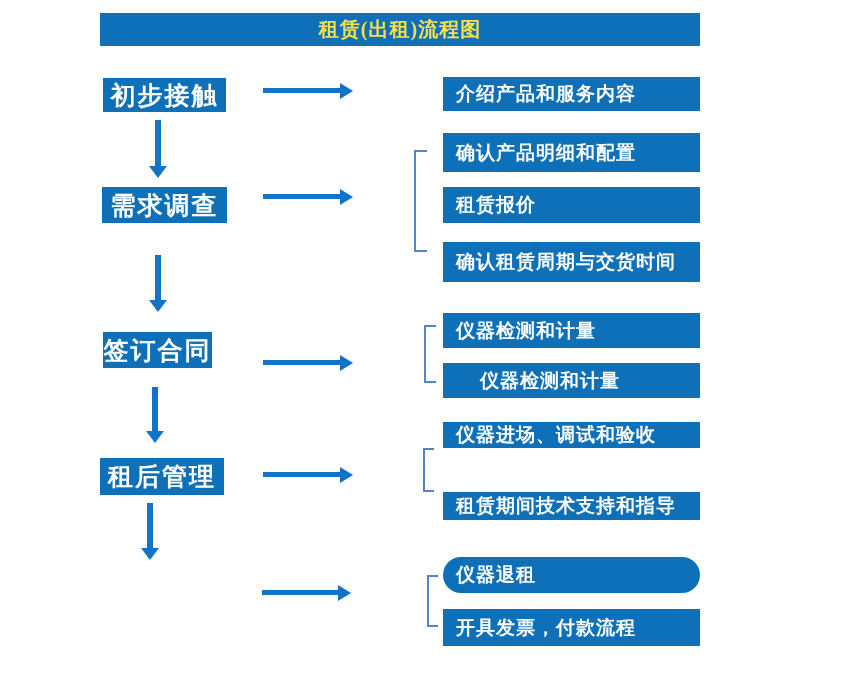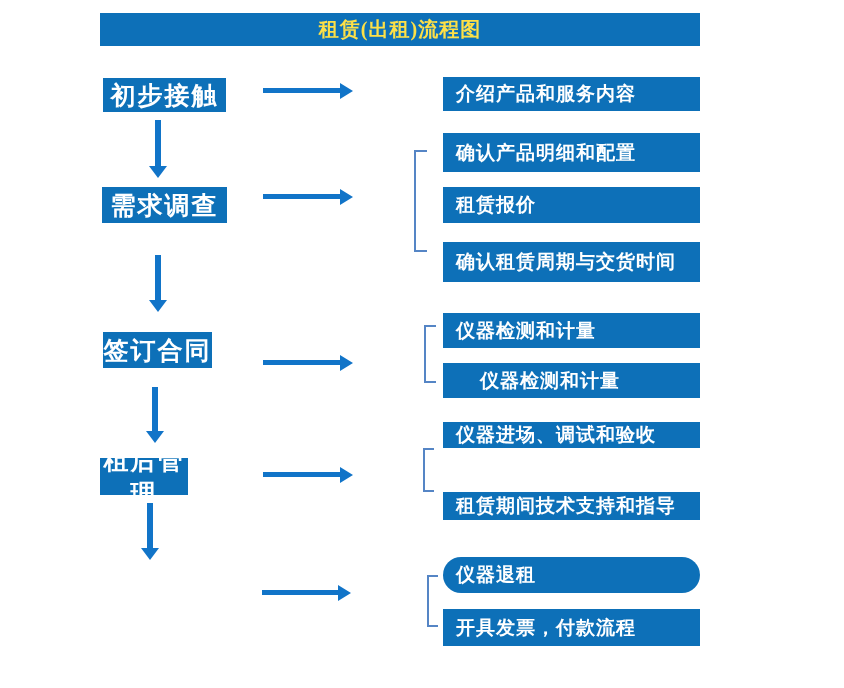--- a/index.html
+++ b/index.html
@@ -61,21 +61,21 @@
 </head>
 <body>
 
 <div class="canvas">
 
   <div class="titlebar">租赁(出租)流程图</div>
 
   <div class="step" style="left:103px; top:78px;  width:123px; height:34px;">初步接触</div>
   <div class="step" style="left:102px; top:187px; width:125px; height:36px;">需求调查</div>
   <div class="step" style="left:103px; top:332px; width:109px; height:36px;">签订合同</div>
-  <div class="step" style="left:100px; top:458px; width:88px; height:37px;">租后管理</div>
+  <div class="step" style="left:100px; top:458px; width:124px; height:37px;">租后管理</div>
 
   <div class="detail" style="top:77px;  height:34px;">介绍产品和服务内容</div>
   <div class="detail" style="top:133px; height:39px;">确认产品明细和配置</div>
   <div class="detail" style="top:187px; height:36px;">租赁报价</div>
   <div class="detail" style="top:242px; height:40px;">确认租赁周期与交货时间</div>
   <div class="detail" style="top:313px; height:35px;">仪器检测和计量</div>
   <div class="detail" style="top:363px; height:35px;padding-left:37px;">仪器检测和计量</div>
   <div class="detail" style="top:422px; height:26px;">仪器进场、调试和验收</div>
   <div class="detail" style="top:492px; height:28px;">租赁期间技术支持和指导</div>
   <div class="detail" style="top:557px; height:36px;border-radius:18px;">仪器退租</div>

